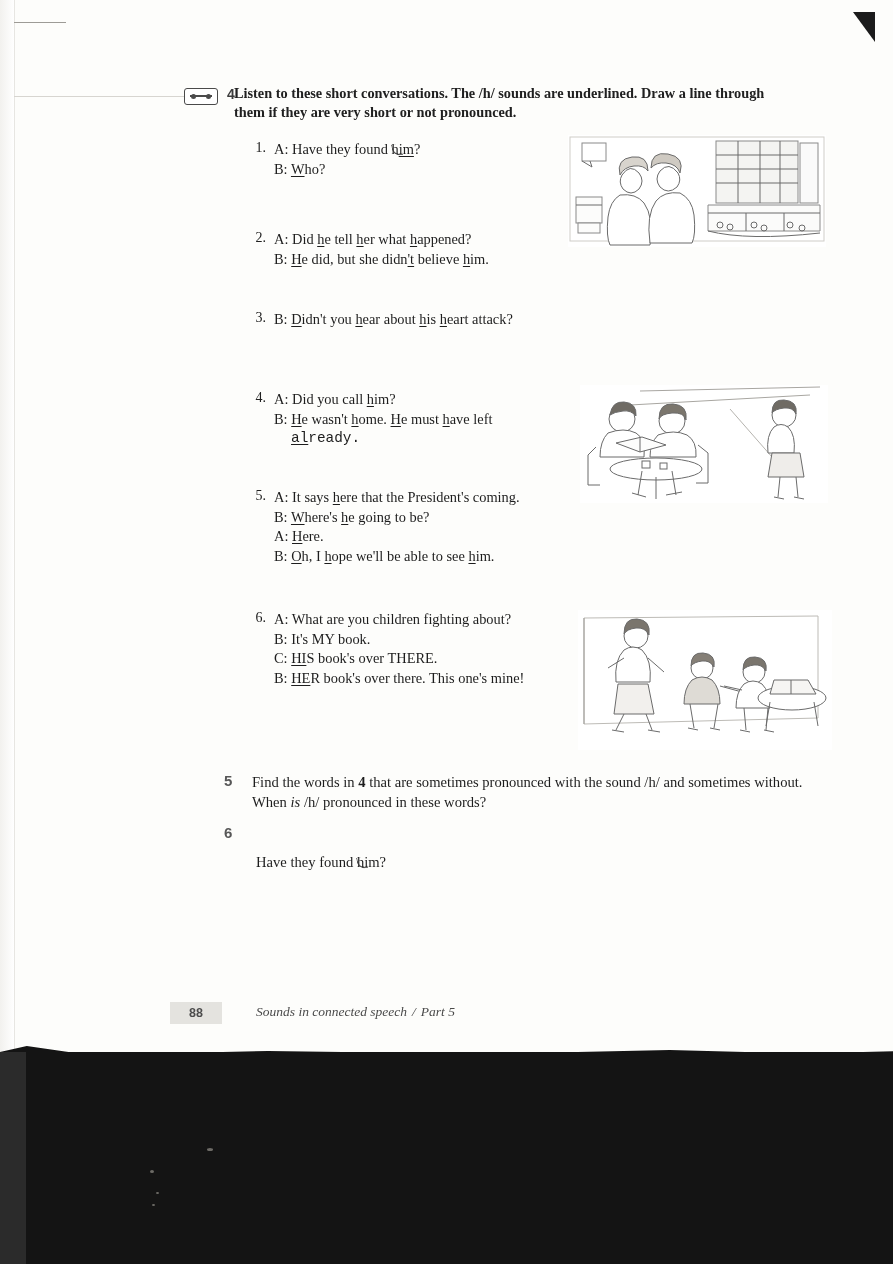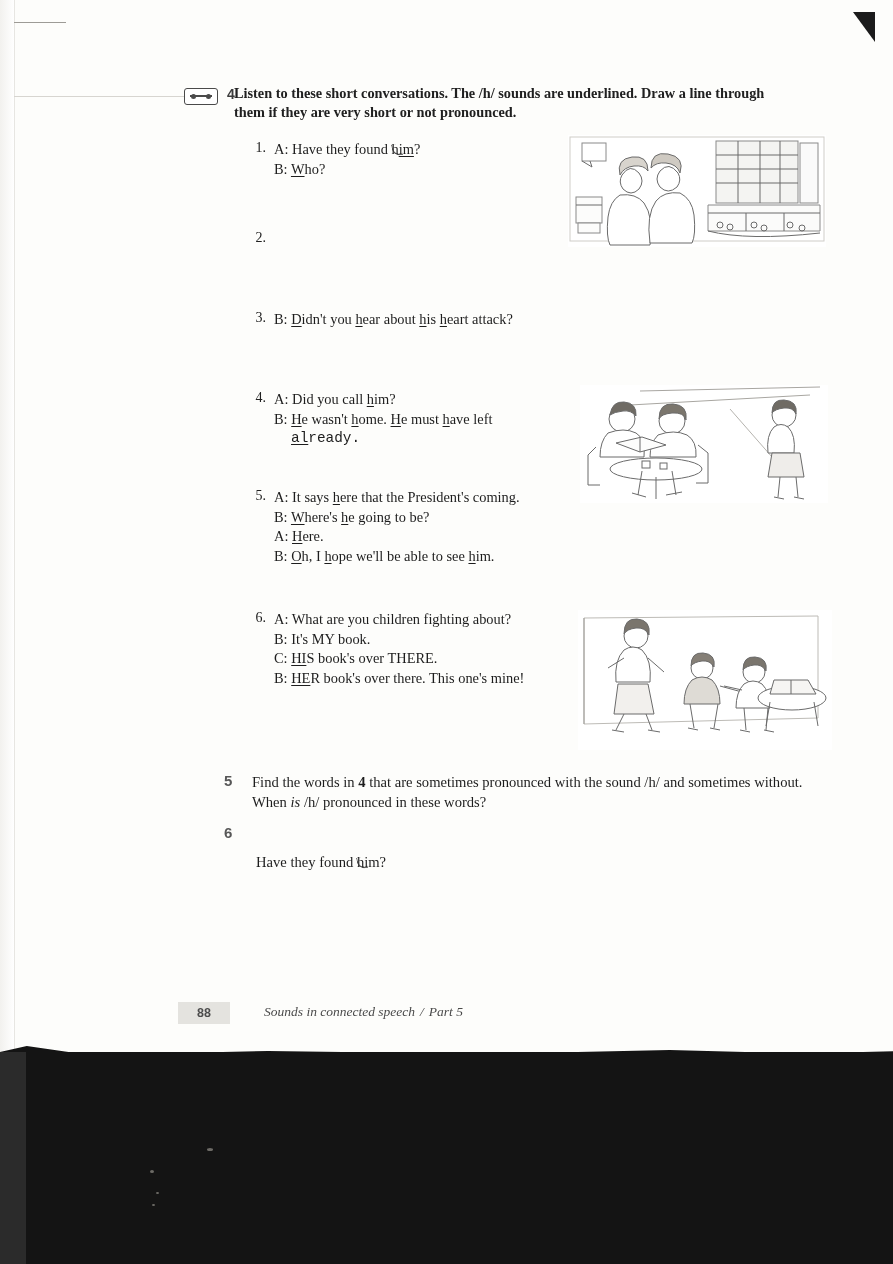--- a/index.html
+++ b/index.html
@@ -213,21 +213,21 @@
     color: #1d1d1d;
   }
   .example-line {
     margin-left: 32px;
     margin-top: 30px;
     font-size: 14.6px;
     color: #1d1d1d;
   }
 
   
-  .footer { position: absolute; left: 12px; top: 1002px; width: 823px; height: 40px; }
+  .footer { position: absolute; left: 4px; top: 1002px; width: 823px; height: 40px; }
   .pagebox {
     position: absolute;
     left: 166px; top: 0;
     width: 52px; height: 22px;
     background: #e4e3df;
     color: #4d4d4d;
     font-family: "Liberation Sans", sans-serif;
     font-weight: bold;
     font-size: 12.5px;
     text-align: center;
@@ -269,20 +269,24 @@
       <div class="dlg" style="height:90px;">
         <div class="dlg-num">1.</div>
         <div class="dlg-lines">
           <div class="line">A: Have they found <span class="struck-curve">h</span><u class="h">im</u>?</div>
           <div class="line">B: <u class="h">W</u>ho?</div>
         </div>
       </div>
 
       <div class="dlg" style="height:80px;">
         <div class="dlg-num">2.</div>
+        <div class="dlg-lines">
+          <div class="line">A: Did <u class="h">h</u>e tell <u class="h">h</u>er what <u class="h">h</u>appened?</div>
+          <div class="line">B: <u class="h">H</u>e did, but she didn<u class="h">'t</u> believe <u class="h">h</u>im.</div>
+        </div>
       </div>
 
       <div class="dlg" style="height:80px;">
         <div class="dlg-num">3.</div>
         <div class="dlg-lines">
           <div class="line">B: <u class="h">D</u>idn't you <u class="h">h</u>ear about <u class="h">h</u>is <u class="h">h</u>eart attack?</div>
         </div>
       </div>
 
       <div class="dlg" style="height:98px;">

